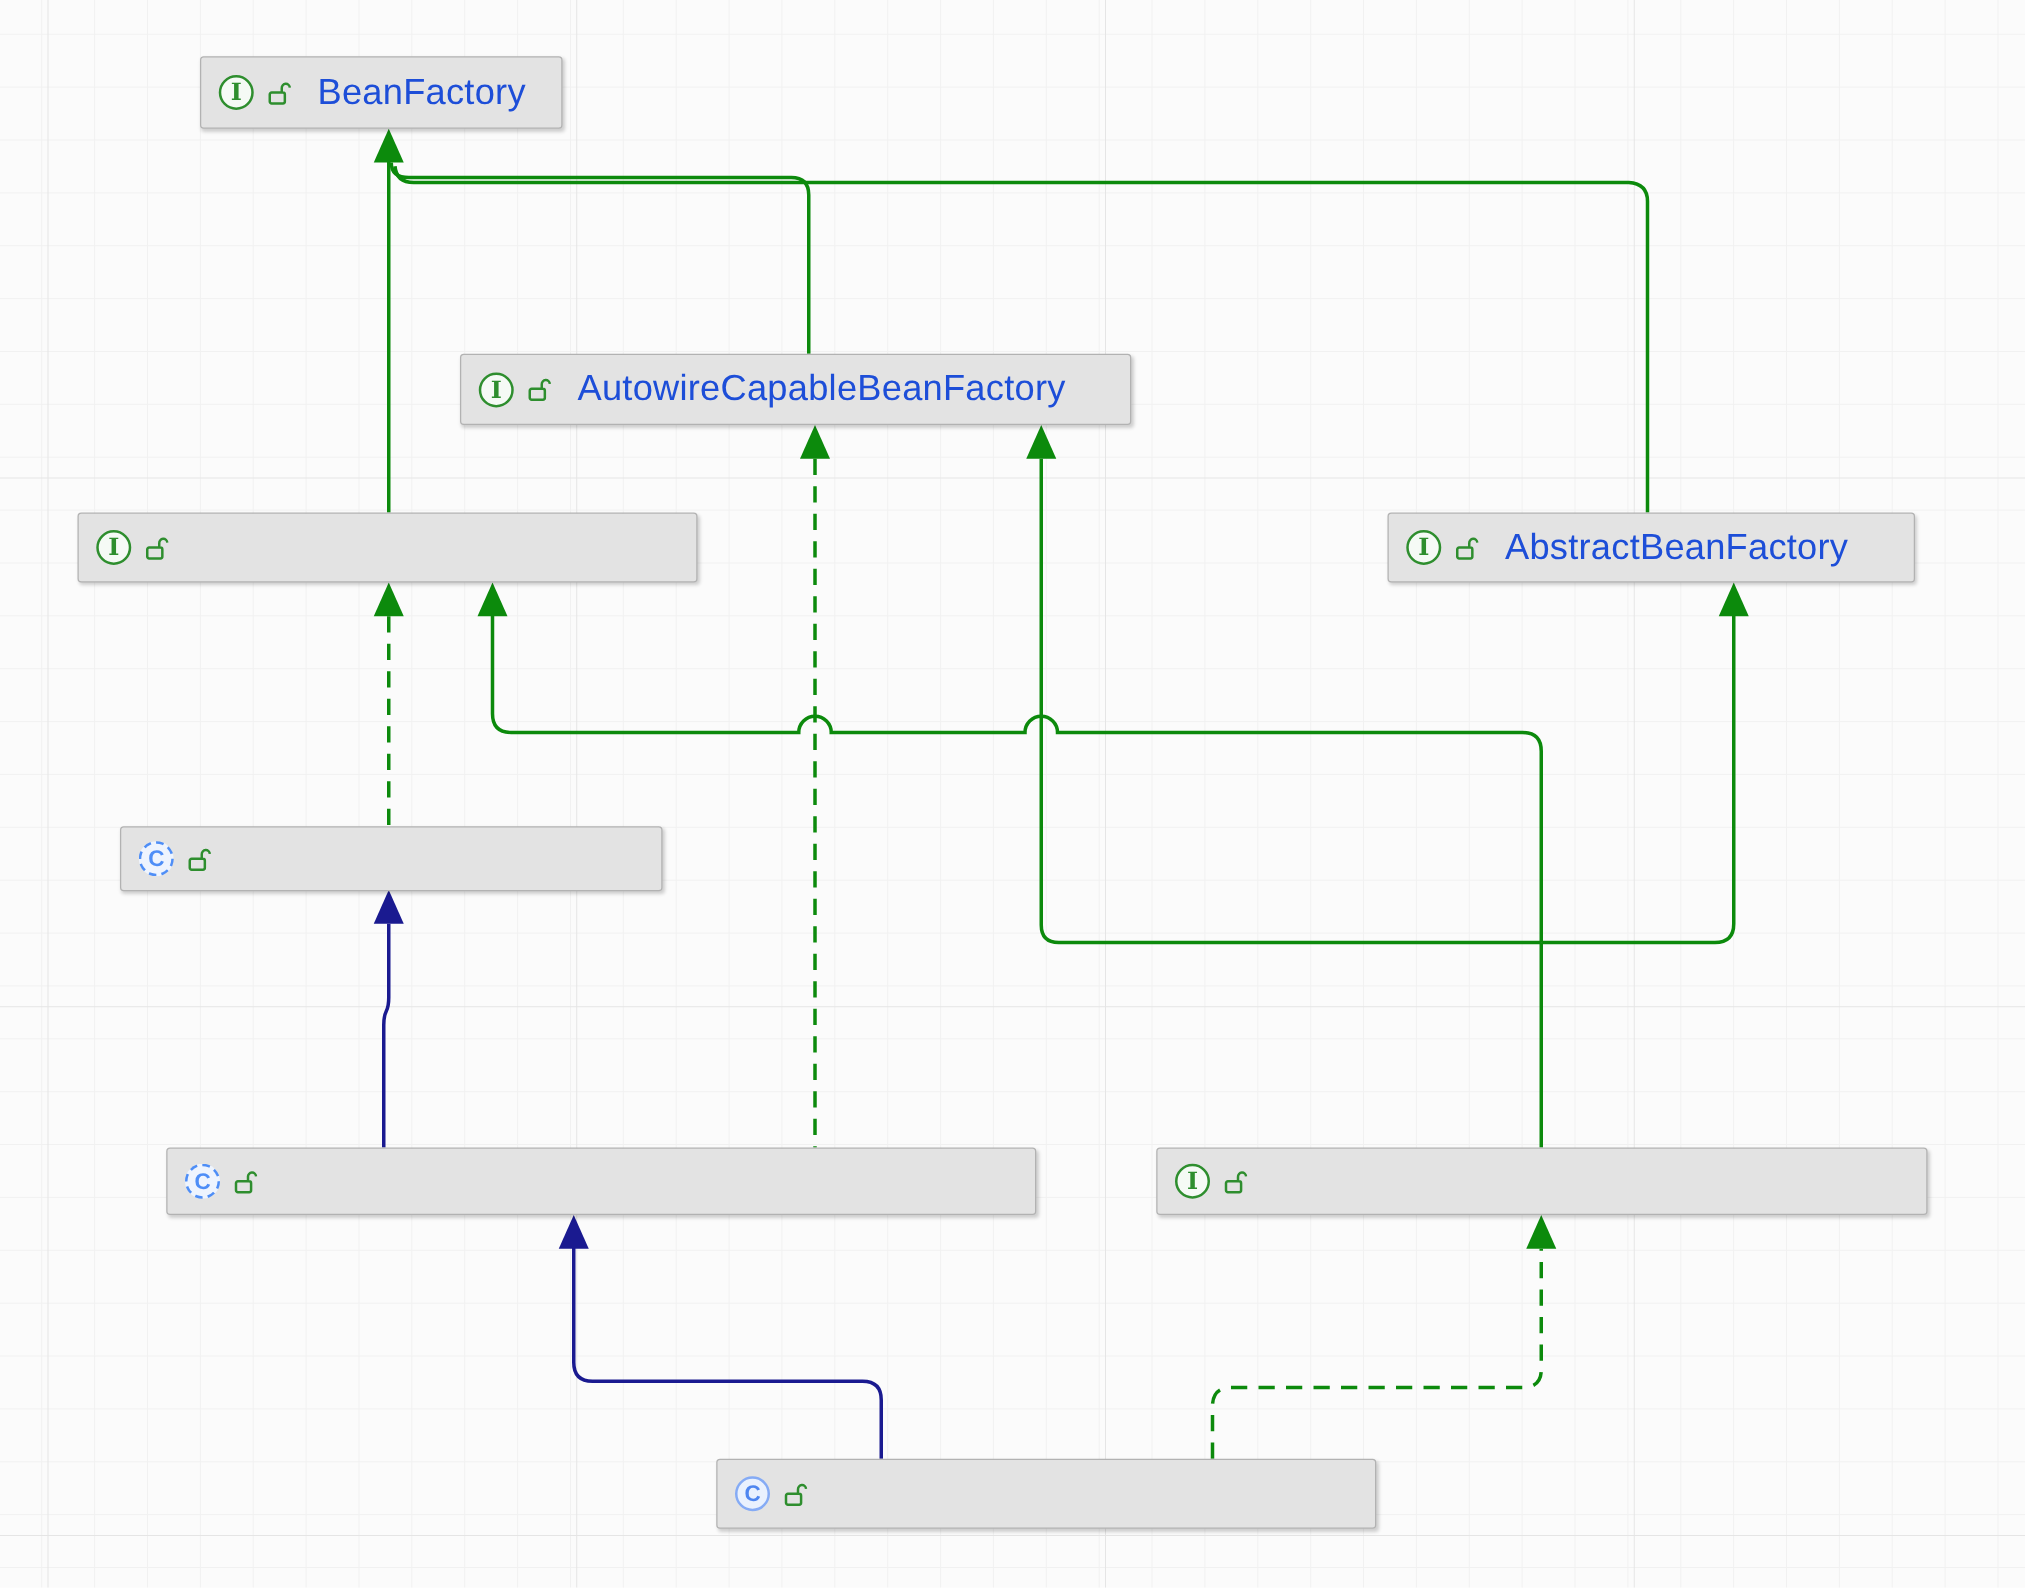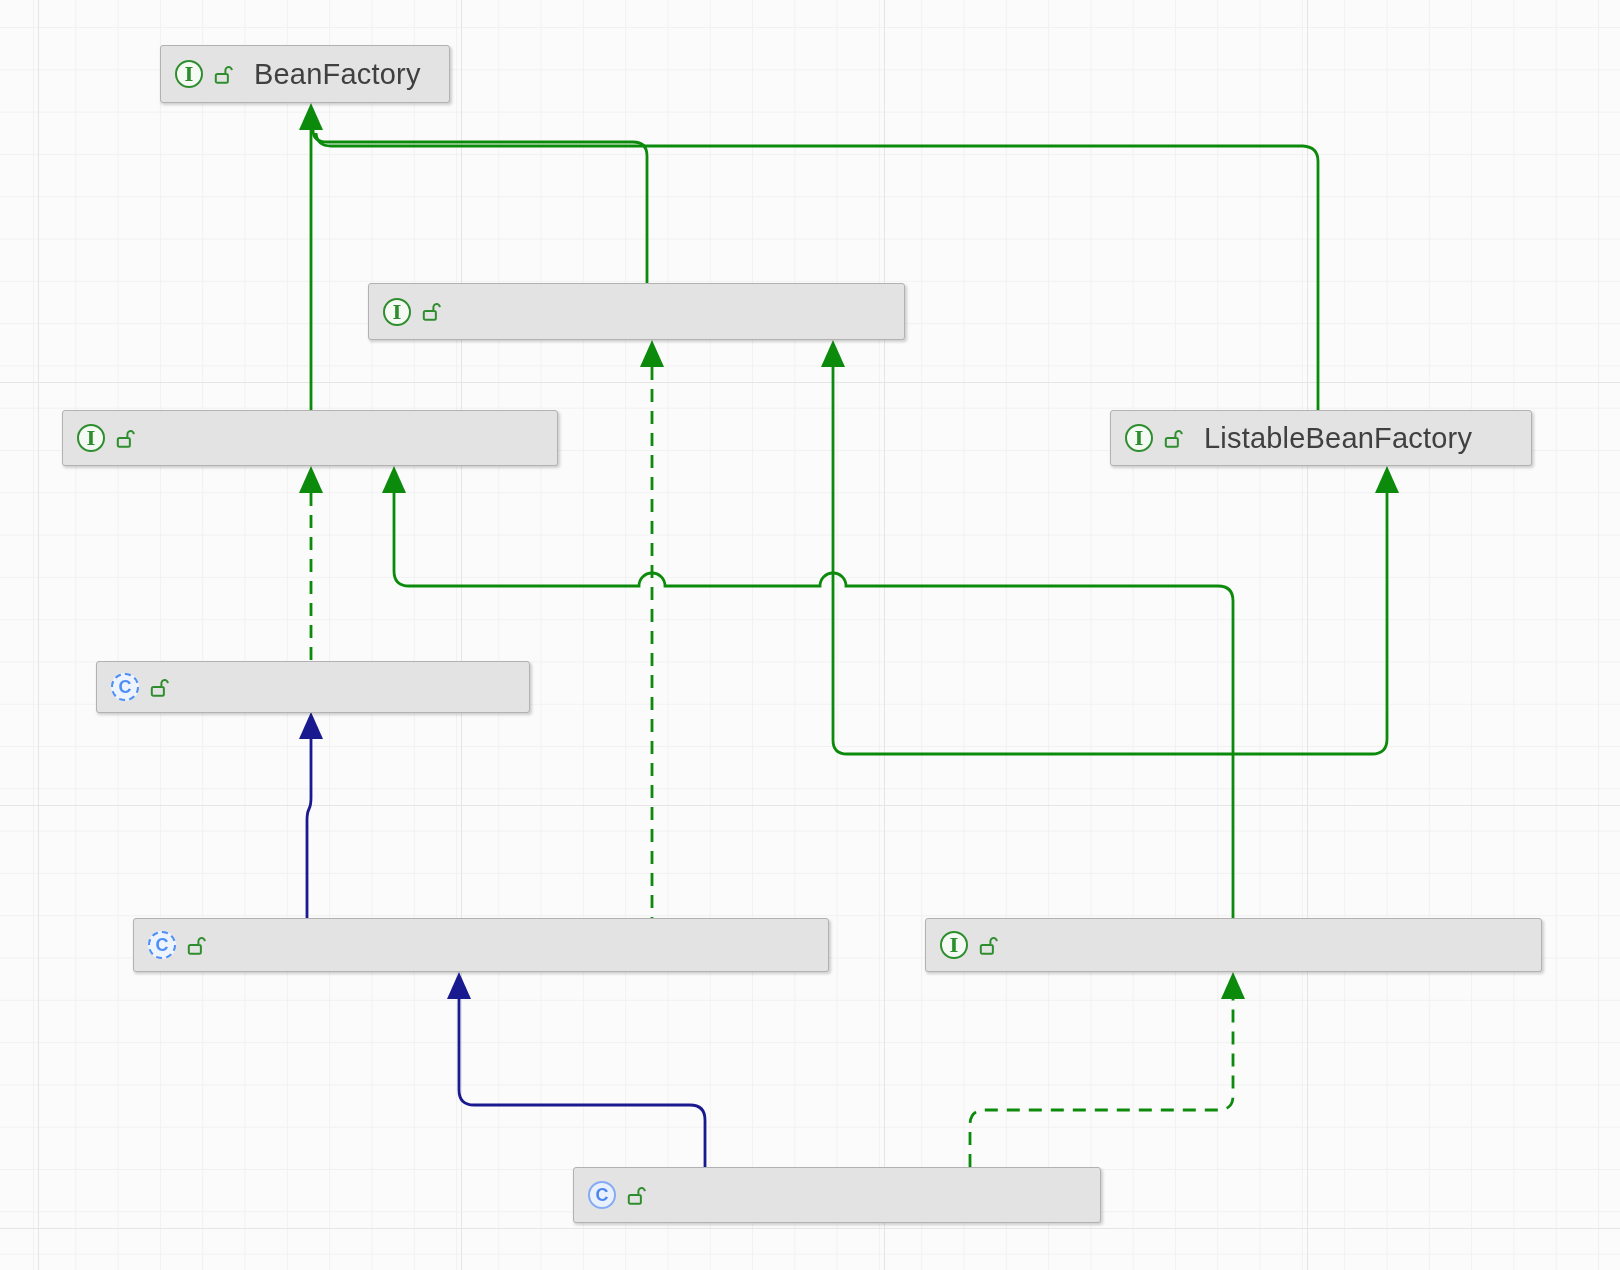--- a/index.html
+++ b/index.html
@@ -28,21 +28,21 @@
     padding-left:14px;
     background:#e3e3e3;
     border:1px solid #b2b2b2;
     border-radius:3px;
     box-shadow:1.5px 2px 3px rgba(0,0,0,0.18);
     cursor:default;
     white-space:nowrap;
   }
   .node .label{
     font-size:29px;
-    color:#404040;
+    color:#1d4ed8;
     margin-left:21px;
     letter-spacing:0.2px;
   }
   .badge{
     width:28px;height:28px;
     border-radius:50%;
     display:flex;align-items:center;justify-content:center;
     box-sizing:border-box;
     font-weight:700;
     flex:0 0 auto;
@@ -148,39 +148,40 @@
     <span class="label">BeanFactory</span>
   </div>
 
   <div class="node" style="left:368px;top:283px;width:537px;height:57px">
     <span class="badge badge-interface">I</span>
     <span class="lock">
       <svg width="19" height="21" viewBox="0 0 20 22">
           <path d="M3.5 10.5 h9.5 a1.6 1.6 0 0 1 1.6 1.6 v6 a1.6 1.6 0 0 1 -1.6 1.6 h-9.5 a1.6 1.6 0 0 1 -1.6 -1.6 v-6 a1.6 1.6 0 0 1 1.6 -1.6 Z M12 10 V6.8 a3.4 3.4 0 0 1 6.8 -0.4" fill="none" stroke="#2e8e2e" stroke-width="2.1"></path>
         </svg>
     </span>
+    <span class="label">AutowireCapableBeanFactory</span>
   </div>
 
   <div class="node" style="left:62px;top:410px;width:496px;height:56px">
     <span class="badge badge-interface">I</span>
     <span class="lock">
       <svg width="19" height="21" viewBox="0 0 20 22">
           <path d="M3.5 10.5 h9.5 a1.6 1.6 0 0 1 1.6 1.6 v6 a1.6 1.6 0 0 1 -1.6 1.6 h-9.5 a1.6 1.6 0 0 1 -1.6 -1.6 v-6 a1.6 1.6 0 0 1 1.6 -1.6 Z M12 10 V6.8 a3.4 3.4 0 0 1 6.8 -0.4" fill="none" stroke="#2e8e2e" stroke-width="2.1"></path>
         </svg>
     </span>
   </div>
 
   <div class="node" style="left:1110px;top:410px;width:422px;height:56px">
     <span class="badge badge-interface">I</span>
     <span class="lock">
       <svg width="19" height="21" viewBox="0 0 20 22">
           <path d="M3.5 10.5 h9.5 a1.6 1.6 0 0 1 1.6 1.6 v6 a1.6 1.6 0 0 1 -1.6 1.6 h-9.5 a1.6 1.6 0 0 1 -1.6 -1.6 v-6 a1.6 1.6 0 0 1 1.6 -1.6 Z M12 10 V6.8 a3.4 3.4 0 0 1 6.8 -0.4" fill="none" stroke="#2e8e2e" stroke-width="2.1"></path>
         </svg>
     </span>
-    <span class="label">ListableBeanFactory</span>
+    <span class="label">AbstractBeanFactory</span>
   </div>
 
   <div class="node" style="left:96px;top:661px;width:434px;height:52px">
     <span class="badge badge-abstract">C</span>
     <span class="lock">
       <svg width="19" height="21" viewBox="0 0 20 22">
           <path d="M3.5 10.5 h9.5 a1.6 1.6 0 0 1 1.6 1.6 v6 a1.6 1.6 0 0 1 -1.6 1.6 h-9.5 a1.6 1.6 0 0 1 -1.6 -1.6 v-6 a1.6 1.6 0 0 1 1.6 -1.6 Z M12 10 V6.8 a3.4 3.4 0 0 1 6.8 -0.4" fill="none" stroke="#2e8e2e" stroke-width="2.1"></path>
         </svg>
     </span>
   </div>

